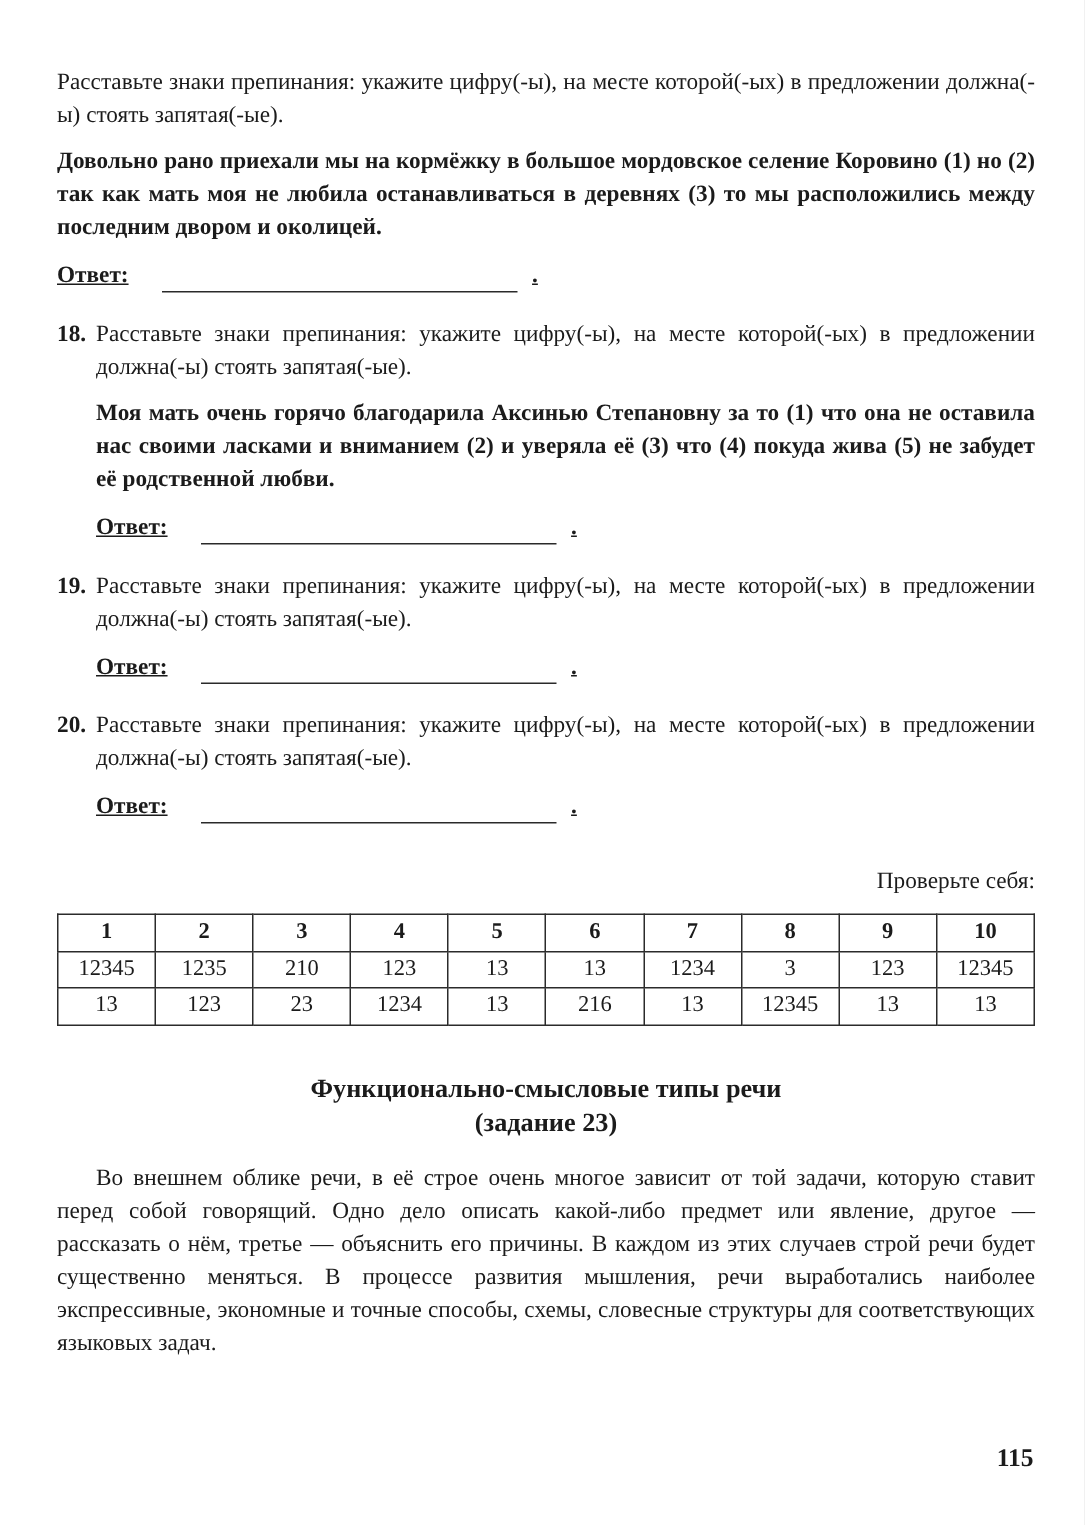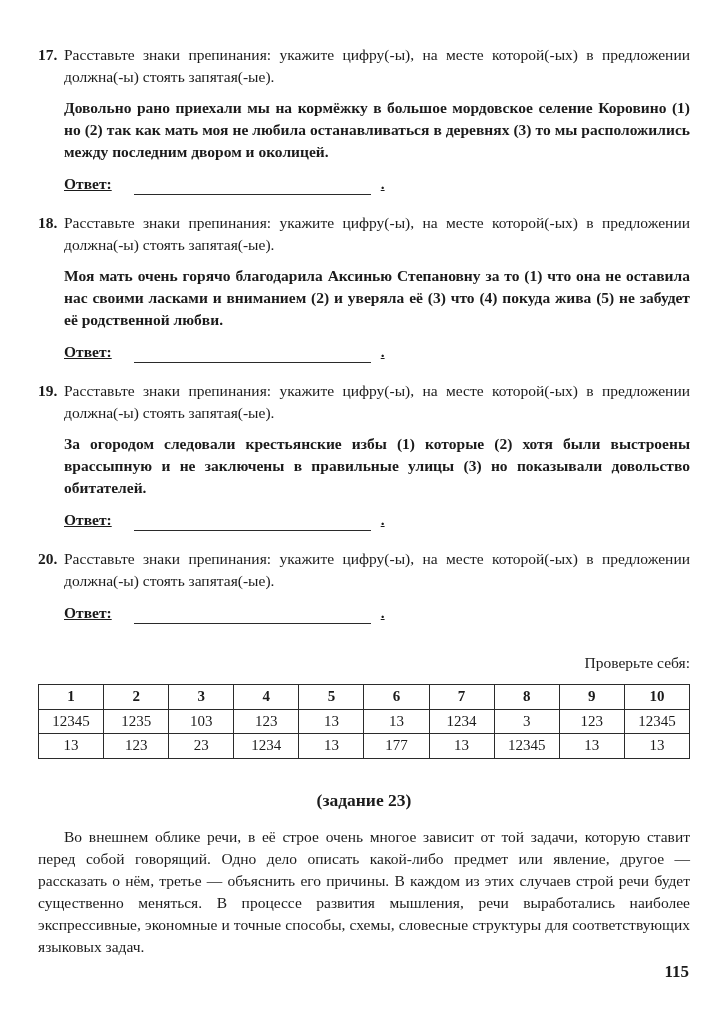--- a/index.html
+++ b/index.html
@@ -34,21 +34,20 @@
   .page-number{
     position:absolute;right:34px;top:960px;font-weight:700;font-size:17px;
   }
 </style>
 </head>
 <body>
 
 <div class="page">
 
   <div class="task">
-    <div class="task-num">17.</div>
     <div class="task-body">
       <p class="instruction">Расставьте знаки препинания: укажите цифру(-ы), на месте которой(-ых) в предложении должна(-ы) стоять запятая(-ые).</p>
       <p class="sample">Довольно рано приехали мы на кормёжку в большое мордовское селение Коровино (1) но (2) так как мать моя не любила останавливаться в деревнях (3) то мы расположились между последним двором и околицей.</p>
       <div class="answer-row">
         <span class="answer-label">Ответ:</span>
         <span class="answer-line"></span>
         <span class="answer-period">.</span>
       </div>
     </div>
   </div>
@@ -63,21 +62,20 @@
         <span class="answer-line"></span>
         <span class="answer-period">.</span>
       </div>
     </div>
   </div>
 
   <div class="task">
     <div class="task-num">19.</div>
     <div class="task-body">
       <p class="instruction">Расставьте знаки препинания: укажите цифру(-ы), на месте которой(-ых) в предложении должна(-ы) стоять запятая(-ые).</p>
-      <p class="sample">За огородом следовали крестьянские избы (1) которые (2) хотя были выстроены врассыпную и не заключены в правильные улицы (3) но показывали довольство обитателей.</p>
       <div class="answer-row">
         <span class="answer-label">Ответ:</span>
         <span class="answer-line"></span>
         <span class="answer-period">.</span>
       </div>
     </div>
   </div>
 
   <div class="task">
     <div class="task-num">20.</div>
@@ -102,45 +100,46 @@
           <td class="bold">5</td>
           <td class="bold">6</td>
           <td class="bold">7</td>
           <td class="bold">8</td>
           <td class="bold">9</td>
           <td class="bold">10</td>
         </tr>
         <tr>
           <td>12345</td>
           <td>1235</td>
-          <td>103</td>
+          <td>210</td>
           <td>123</td>
           <td>13</td>
           <td>13</td>
           <td>1234</td>
           <td>3</td>
           <td>123</td>
           <td>12345</td>
         </tr>
         <tr>
           <td>13</td>
           <td>123</td>
           <td>23</td>
           <td>1234</td>
           <td>13</td>
-          <td>177</td>
+          <td>216</td>
           <td>13</td>
           <td>12345</td>
           <td>13</td>
           <td>13</td>
         </tr>
       </tbody>
   </table>
 
   <div class="section-title">
+    <div>Функционально-смысловые типы речи</div>
     <div>(задание 23)</div>
   </div>
 
   <p class="para">Во внешнем облике речи, в её строе очень многое зависит от той задачи, которую ставит перед собой говорящий. Одно дело описать какой-либо предмет или явление, другое — рассказать о нём, третье — объяснить его причины. В каждом из этих случаев строй речи будет существенно меняться. В процессе развития мышления, речи выработались наиболее экспрессивные, экономные и точные способы, схемы, словесные структуры для соответствующих языковых задач.</p>
 
   <div class="page-number">115</div>
 
 </div>
 
 </body></html>

